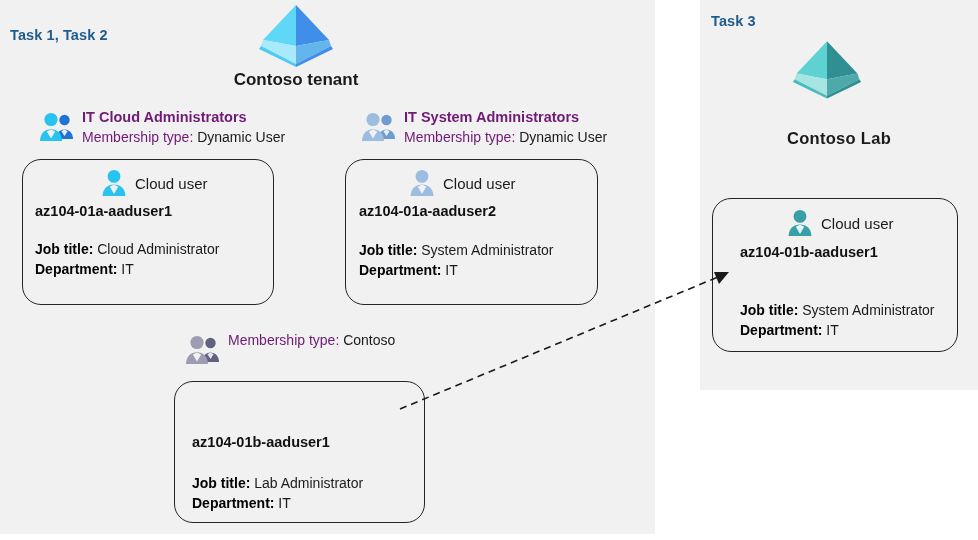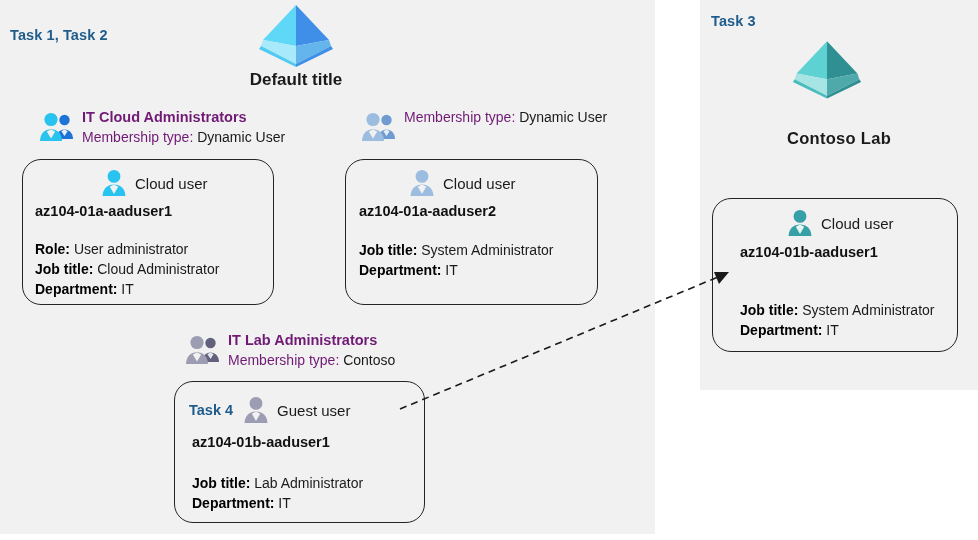--- a/index.html
+++ b/index.html
@@ -69,21 +69,21 @@
 <div class="tenant-icon" style="left:257px;top:2px;">
   <svg width="78" height="66" viewBox="0 0 78 66">
     <polygon points="39,3 39,44 6,38" fill="#5fd8f7"></polygon>
     <polygon points="39,3 39,44 72,38" fill="#3f8fe9"></polygon>
     <polygon points="39,44 6,38 4,44 39,62" fill="#a8e9fb"></polygon>
     <polygon points="39,44 72,38 74,44 39,62" fill="#63b5ec"></polygon>
     <polygon points="4,44 39,62 39,65 2,47" fill="#4ecbf2"></polygon>
     <polygon points="74,44 39,62 39,65 76,47" fill="#3f8fe9"></polygon>
   </svg>
 </div>
-<div class="tenant-caption" style="left:196px;top:70px;width:200px;">Default title</div>
+<div class="tenant-caption" style="left:196px;top:70px;width:200px;">Contoso tenant</div>
 
 <div class="group" style="left:38px;top:107px;">
   <div class="group-icon">
     <svg width="40" height="32" viewBox="0 0 40 32">
       <circle cx="26.5" cy="9" r="5.2" fill="#1d74d6"></circle>
       <path d="M18 28 c0-6 3.8-9.6 8.5-9.6 S35 22 35 28 z" fill="#1d74d6"></path>
       <polygon points="26.5,18.6 23.4,20.2 26.5,25 29.6,20.2" fill="#e8f1fb"></polygon>
       <circle cx="13" cy="8.5" r="6.6" fill="#29c3ef"></circle>
       <path d="M2 30 c0-7.4 4.9-11.8 11-11.8 S24 22.6 24 30 z" fill="#29c3ef"></path>
       <polygon points="13,18.4 8.8,20.6 13,27.5 17.2,20.6" fill="#f1f1f1"></polygon>
@@ -101,38 +101,38 @@
       <svg width="26" height="28" viewBox="0 0 26 28">
         <circle cx="13" cy="7.4" r="6.4" fill="#29c3ef"></circle>
         <path d="M1.6 27 c0-7.2 5-11.6 11.4-11.6 S24.4 19.8 24.4 27 z" fill="#29c3ef"></path>
         <polygon points="13,15.6 8.8,17.8 13,25 17.2,17.8" fill="#f1f1f1"></polygon>
       </svg>
     </span>
     <span class="user-kind">Cloud user</span>
   </div>
   <div class="card-name" style="left:12px;top:43px;">az104-01a-aaduser1</div>
   <div class="card-props" style="left:12px;top:79px;">
-    <div><b>Role:</b> <span>User administrator</span></div>
     <div><b>Job title:</b> <span>Cloud Administrator</span></div>
     <div><b>Department:</b> <span>IT</span></div>
   </div>
 </div>
 
 <div class="group" style="left:360px;top:107px;">
   <div class="group-icon">
     <svg width="40" height="32" viewBox="0 0 40 32">
       <circle cx="26.5" cy="9" r="5.2" fill="#6f9cd0"></circle>
       <path d="M18 28 c0-6 3.8-9.6 8.5-9.6 S35 22 35 28 z" fill="#6f9cd0"></path>
       <polygon points="26.5,18.6 23.4,20.2 26.5,25 29.6,20.2" fill="#e6eef8"></polygon>
       <circle cx="13" cy="8.5" r="6.6" fill="#9dbde0"></circle>
       <path d="M2 30 c0-7.4 4.9-11.8 11-11.8 S24 22.6 24 30 z" fill="#9dbde0"></path>
       <polygon points="13,18.4 8.8,20.6 13,27.5 17.2,20.6" fill="#f1f1f1"></polygon>
     </svg>
   </div>
   <div class="group-text">
+    <div class="group-title">IT System Administrators</div>
     <div class="group-sub"><b>Membership type:</b> <span>Dynamic User</span></div>
   </div>
 </div>
 
 <div class="card" style="left:345px;top:159px;width:253px;height:146px;">
   <div class="card-head" style="left:63px;top:9px;">
     <span class="user-icon">
       <svg width="26" height="28" viewBox="0 0 26 28">
         <circle cx="13" cy="7.4" r="6.4" fill="#9dbde0"></circle>
         <path d="M1.6 27 c0-7.2 5-11.6 11.4-11.6 S24.4 19.8 24.4 27 z" fill="#9dbde0"></path>
@@ -153,37 +153,25 @@
     <svg width="40" height="32" viewBox="0 0 40 32">
       <circle cx="26.5" cy="9" r="5.2" fill="#61617e"></circle>
       <path d="M18 28 c0-6 3.8-9.6 8.5-9.6 S35 22 35 28 z" fill="#61617e"></path>
       <polygon points="26.5,18.6 23.4,20.2 26.5,25 29.6,20.2" fill="#e6e6ee"></polygon>
       <circle cx="13" cy="8.5" r="6.6" fill="#9c9cb2"></circle>
       <path d="M2 30 c0-7.4 4.9-11.8 11-11.8 S24 22.6 24 30 z" fill="#9c9cb2"></path>
       <polygon points="13,18.4 8.8,20.6 13,27.5 17.2,20.6" fill="#f1f1f1"></polygon>
     </svg>
   </div>
   <div class="group-text">
-    <div class="group-title">IT Lab Administrators</div>
     <div class="group-sub"><b>Membership type:</b> <span>Contoso</span></div>
   </div>
 </div>
 
 <div class="card" style="left:174px;top:381px;width:251px;height:142px;">
-  <div class="card-head" style="left:14px;top:14px;">
-    <span class="tasklbl">Task 4</span>
-    <span class="user-icon">
-      <svg width="26" height="28" viewBox="0 0 26 28">
-        <circle cx="13" cy="7.4" r="6.4" fill="#9c9cb2"></circle>
-        <path d="M1.6 27 c0-7.2 5-11.6 11.4-11.6 S24.4 19.8 24.4 27 z" fill="#9c9cb2"></path>
-        <polygon points="13,15.6 8.8,17.8 13,25 17.2,17.8" fill="#f1f1f1"></polygon>
-      </svg>
-    </span>
-    <span class="user-kind">Guest user</span>
-  </div>
   <div class="card-name" style="left:17px;top:52px;">az104-01b-aaduser1</div>
   <div class="card-props" style="left:17px;top:91px;">
     <div><b>Job title:</b> <span>Lab Administrator</span></div>
     <div><b>Department:</b> <span>IT</span></div>
   </div>
 </div>
 
 <div class="panel" id="right-panel"></div>
 
 <div class="task-tag" style="left:711px;top:13px;">Task 3</div>

